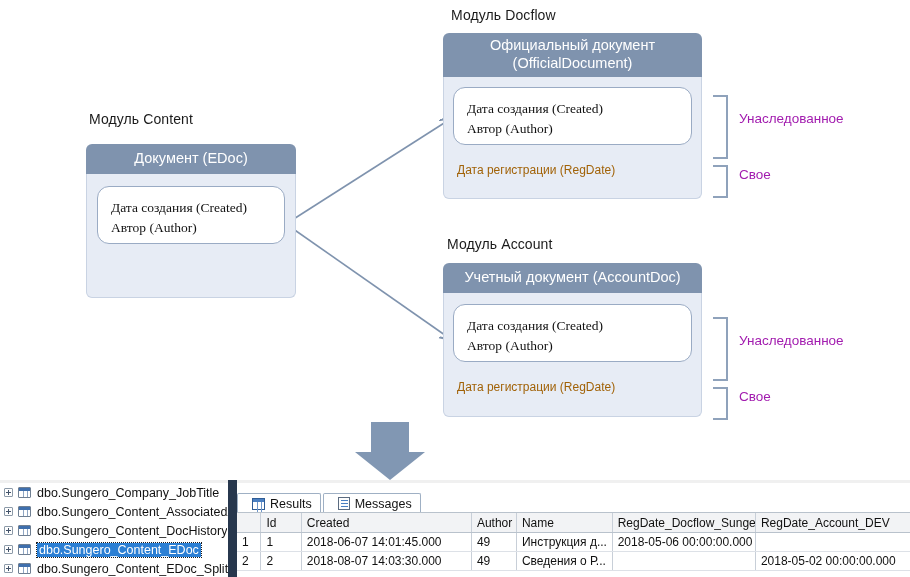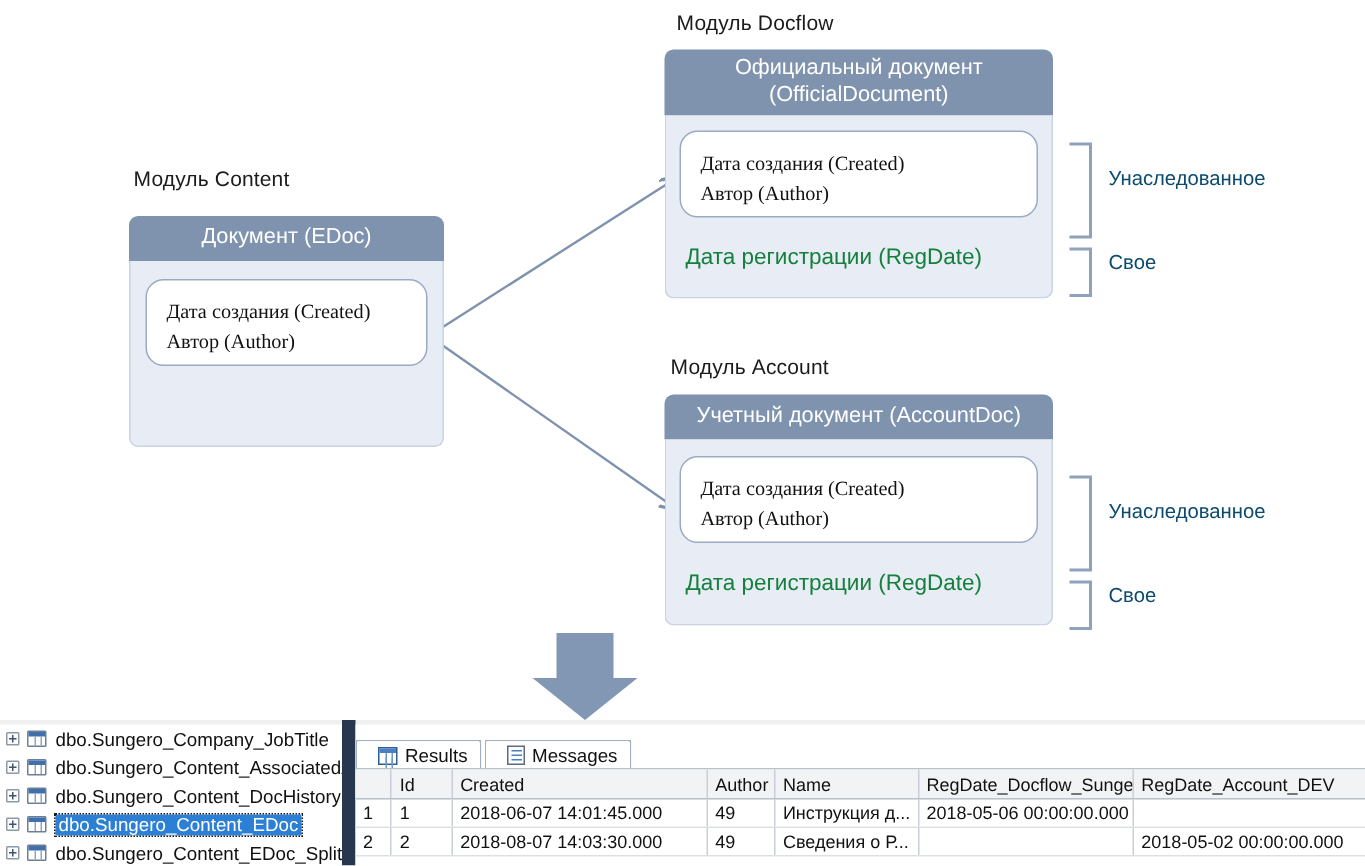--- a/index.html
+++ b/index.html
@@ -31,26 +31,26 @@
     box-sizing:border-box;width:100%;
     background:#e7ecf5;border:1px solid #c9d3e3;border-top:none;
     border-radius:0 0 6px 6px;position:relative;
   }
   .inner{
     box-sizing:border-box;background:#ffffff;border:1px solid #9aabc4;
     border-radius:12px;font-size:13.5px;color:#111;line-height:1.45;
     padding:11px 13px;white-space:pre-line;font-family:Liberation Serif, serif;
   }
   .ownrow{
-    box-sizing:border-box;font-size:15px;color:#15803d;
+    box-sizing:border-box;font-size:12px;color:#a16207;
     padding:4px 13px;white-space:nowrap;
   }
 
   .brace-label{
-    position:absolute;font-size:13.5px;color:#0c4a6e;white-space:nowrap;
+    position:absolute;font-size:13.5px;color:#a21caf;white-space:nowrap;
   }
 
   svg.arrows{position:absolute;left:0;top:0;width:910px;height:480px;overflow:visible;}
 
   
   .ssms{position:absolute;left:0;top:480px;width:910px;height:97px;background:#ffffff;}
   .topband{position:absolute;left:0;top:0;width:910px;height:12px;background:#f0f0f0;}
 
   .objtree{position:absolute;left:0;top:3px;width:228px;height:94px;background:#ffffff;overflow:hidden;}
   .tree-row{

